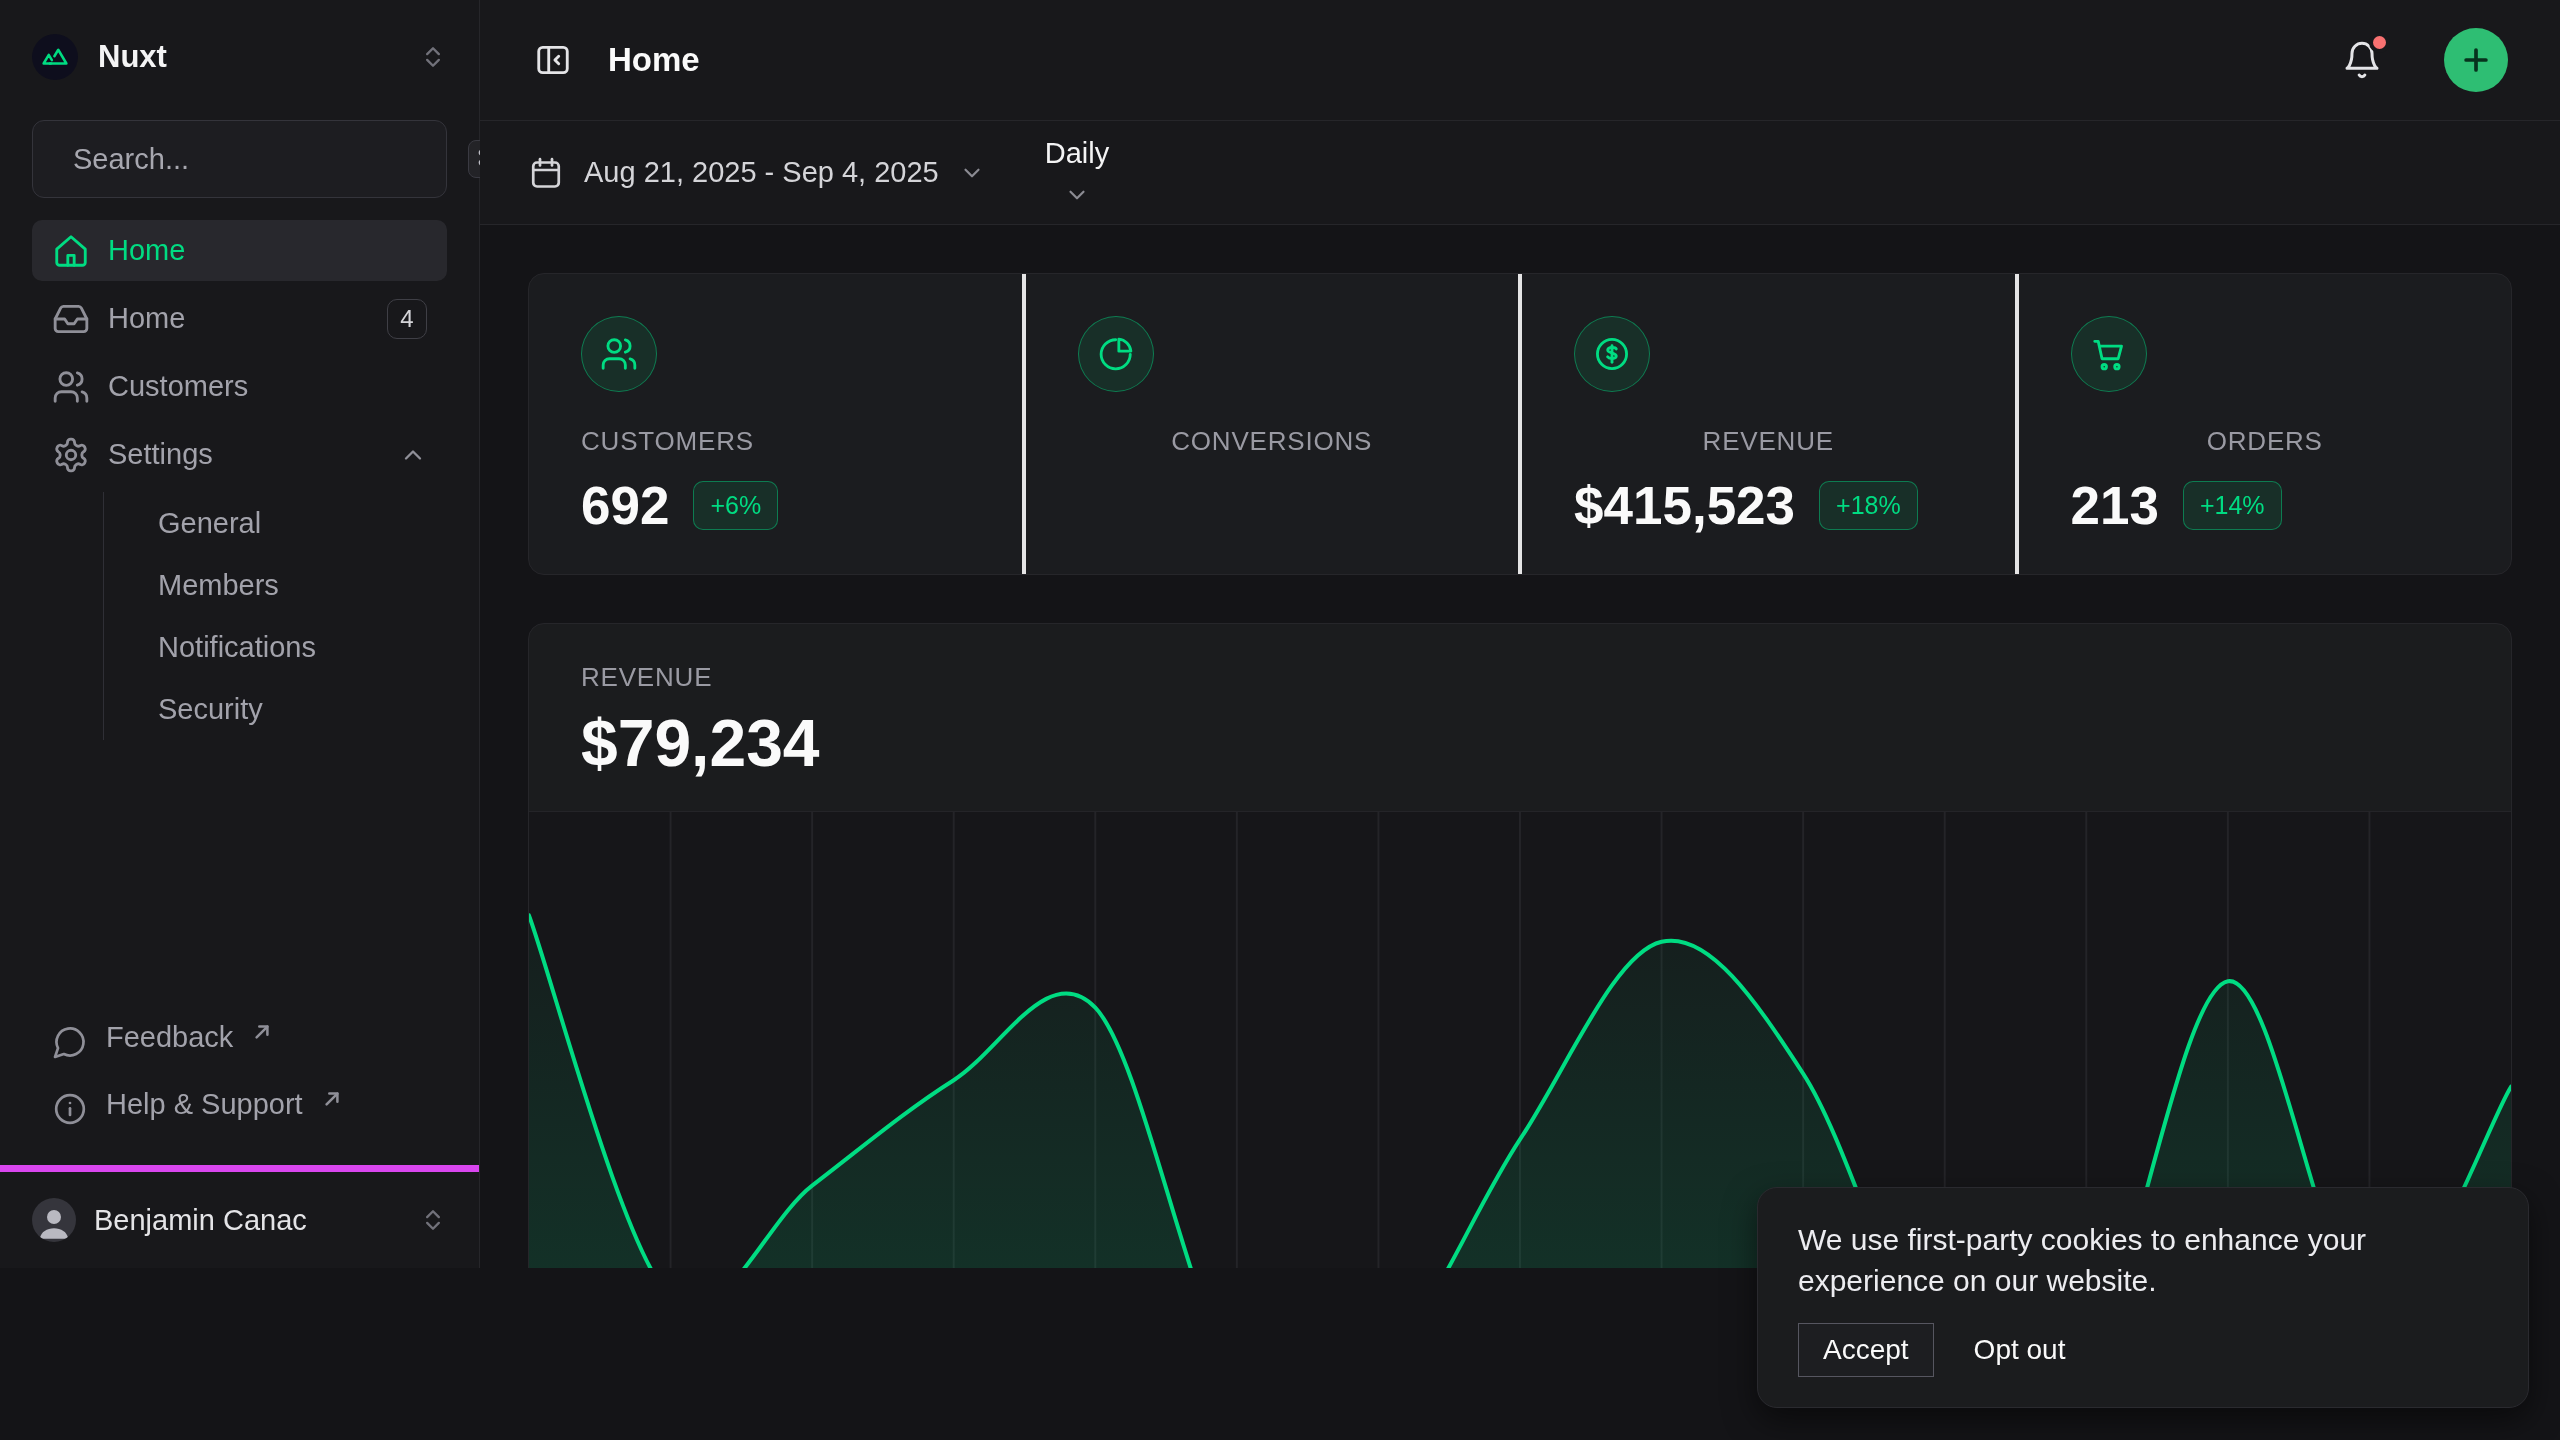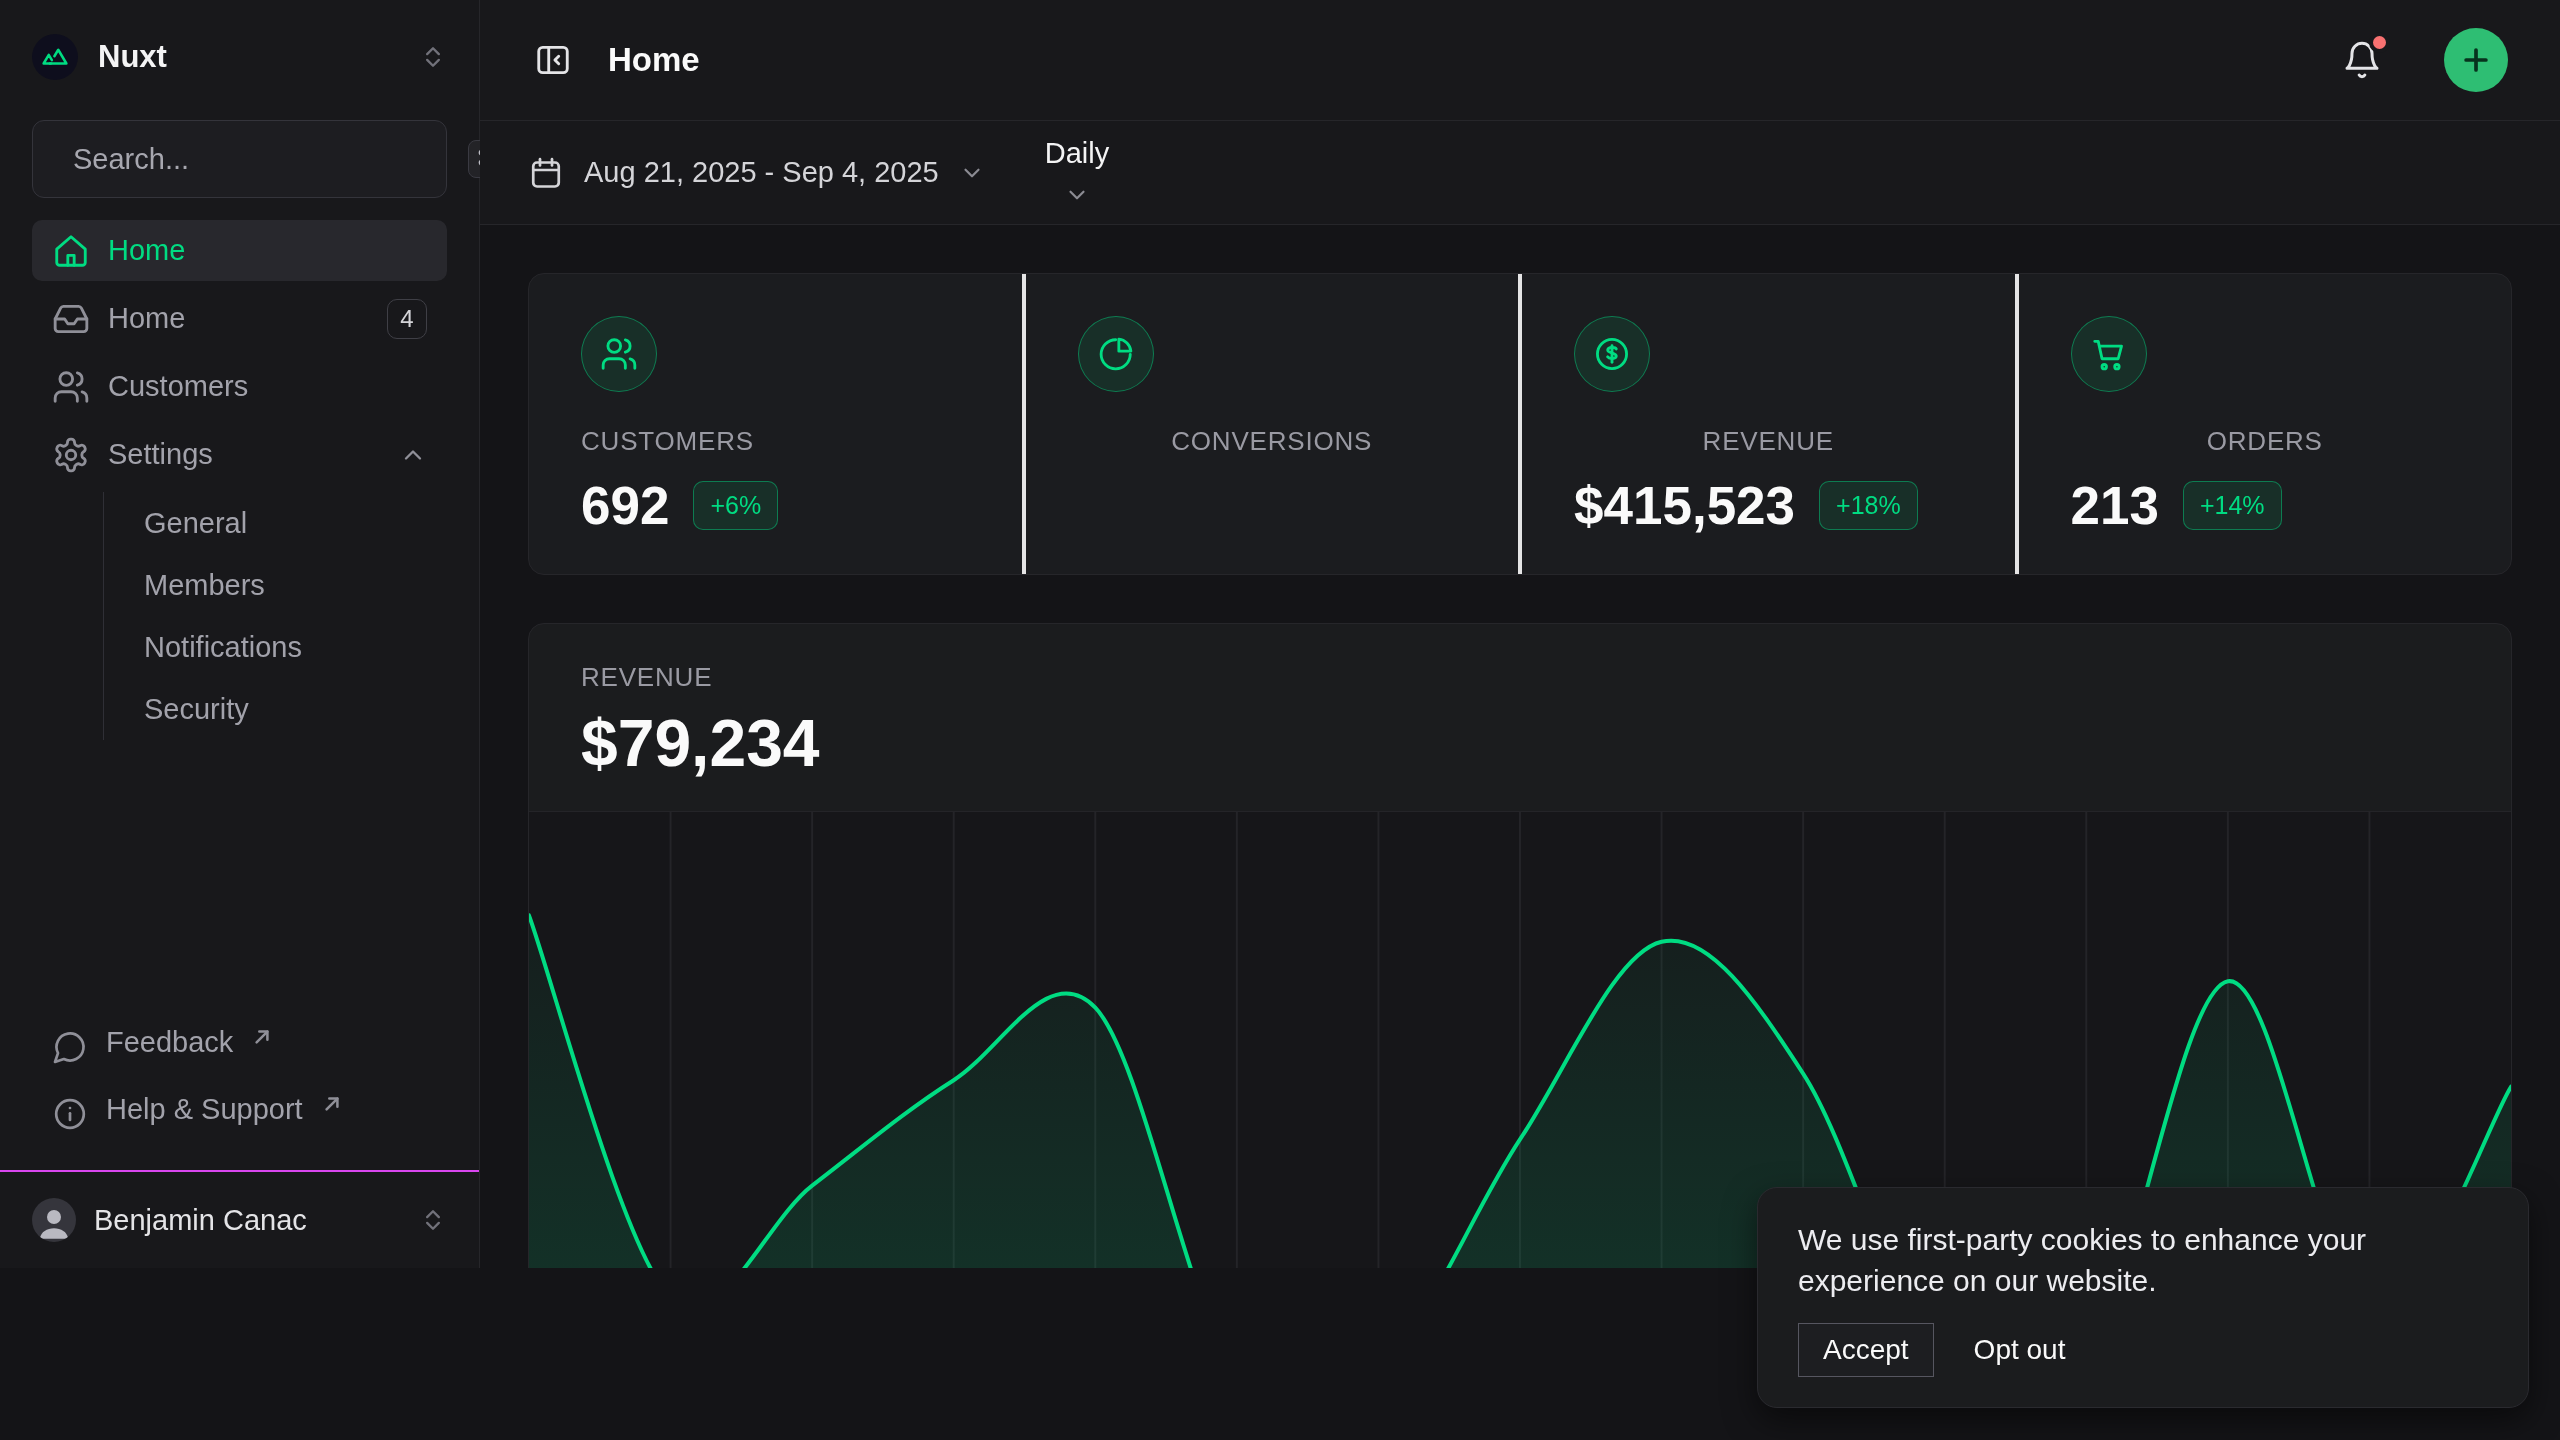--- a/index.html
+++ b/index.html
@@ -27,30 +27,30 @@
   nav { padding:0 32px; }
   .nav-item { display:flex; align-items:center; gap:18px; height:61px; border-radius:10px;
     padding:0 20px; color:#a2a2ab; font-size:29px; cursor:pointer; margin-bottom:7px; }
   .nav-item svg { color:#8f8f98; }
   .nav-item.active { background:#28282d; color:#00dc82; }
   .nav-item.active svg { color:#00dc82; }
   .nav-item .grow { flex:1; }
   .count-badge { min-width:40px; height:40px; border:1px solid #3f3f46; border-radius:10px;
     color:#d4d4d8; font-size:24px; display:flex; align-items:center; justify-content:center; padding:0 10px; }
   .chev-up { color:#a2a2ab; display:flex; }
-  .sub-list { margin:2px 0 6px 71px; border-left:1px solid #2f2f36; padding-left:32px; }
+  .sub-list { margin:2px 0 6px 71px; border-left:1px solid #2f2f36; padding-left:46px; }
   .sub-item { display:flex; align-items:center; height:62px; color:#a2a2ab; font-size:29px;
     border-radius:10px; cursor:pointer; padding:0 8px; }
   .side-spacer { flex:1; }
   .side-footer { padding:0 32px 10px 32px; }
   .foot-item { display:flex; align-items:flex-start; gap:18px; padding:14px 20px; color:#a2a2ab;
     font-size:29px; cursor:pointer; border-radius:10px; }
   .foot-item svg { color:#8f8f98; margin-top:3px; }
   .ext-arrow { color:#8f8f98; margin-left:2px; margin-top:-6px; }
-  .user-row { border-top:2px solid #d946ef; margin-top:14px; padding:26px 32px;
+  .user-row { border-top:7px solid #d946ef; margin-top:14px; padding:26px 32px;
     display:flex; align-items:center; gap:18px; cursor:pointer; }
   .avatar { width:44px; height:44px; border-radius:50%; background:#35353c; overflow:hidden;
     display:flex; align-items:flex-end; justify-content:center; }
   .user-name { flex:1; font-size:29px; color:#e4e4e7; }
 
   
   .main { flex:1; display:flex; flex-direction:column; min-width:0; }
   .top-header { height:121px; background:#18181b; border-bottom:1px solid #26262a;
     display:flex; align-items:center; padding:0 52px 0 48px; gap:30px; }
   .icon-btn { background:none; border:none; color:#e4e4e7; display:flex; align-items:center;

